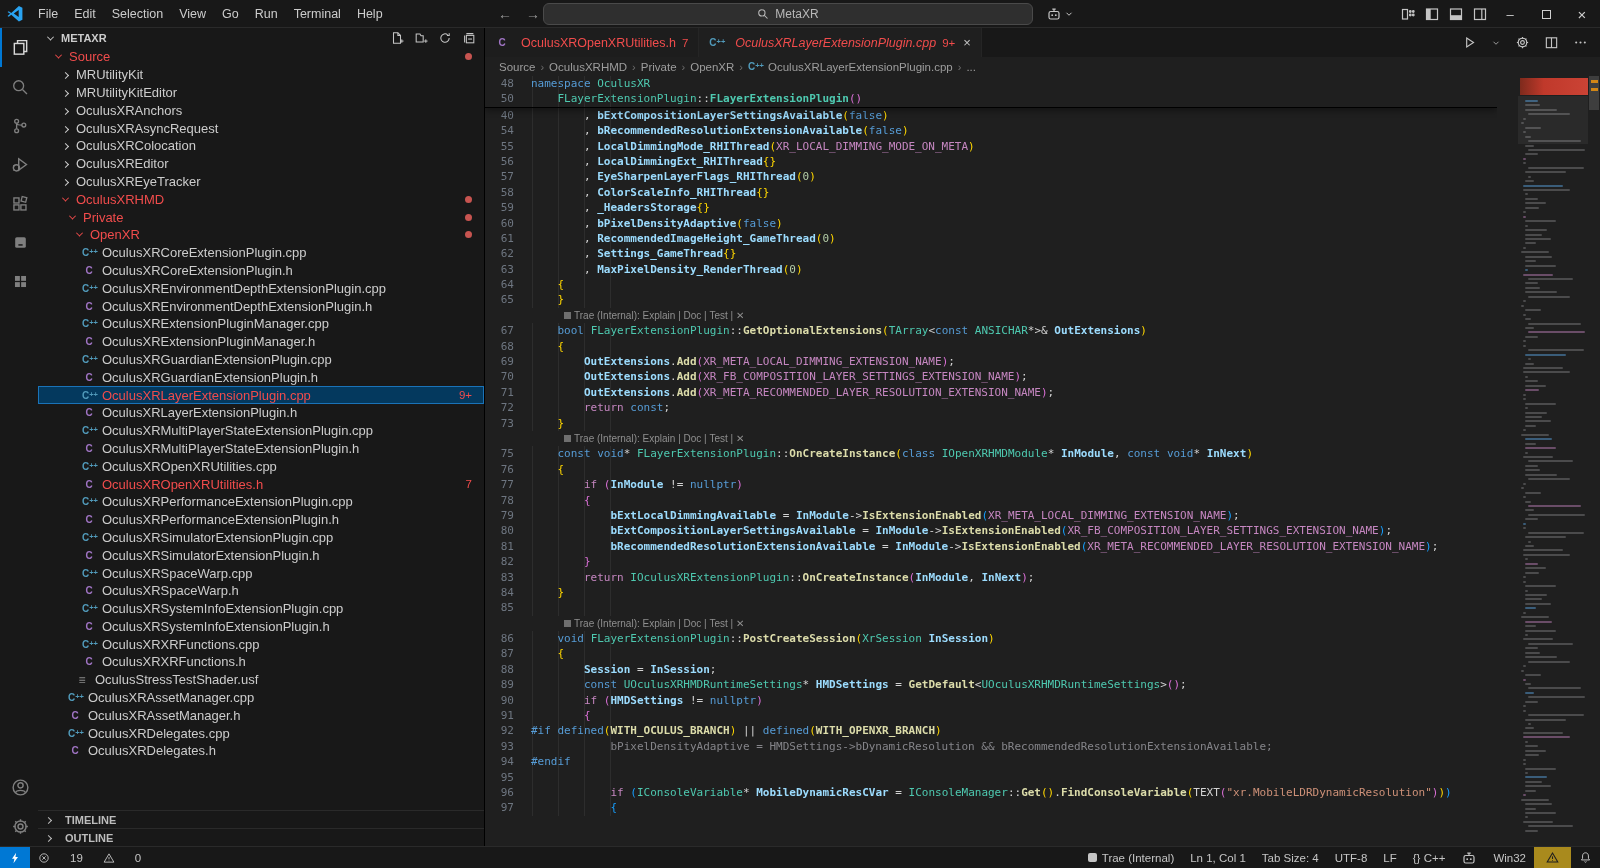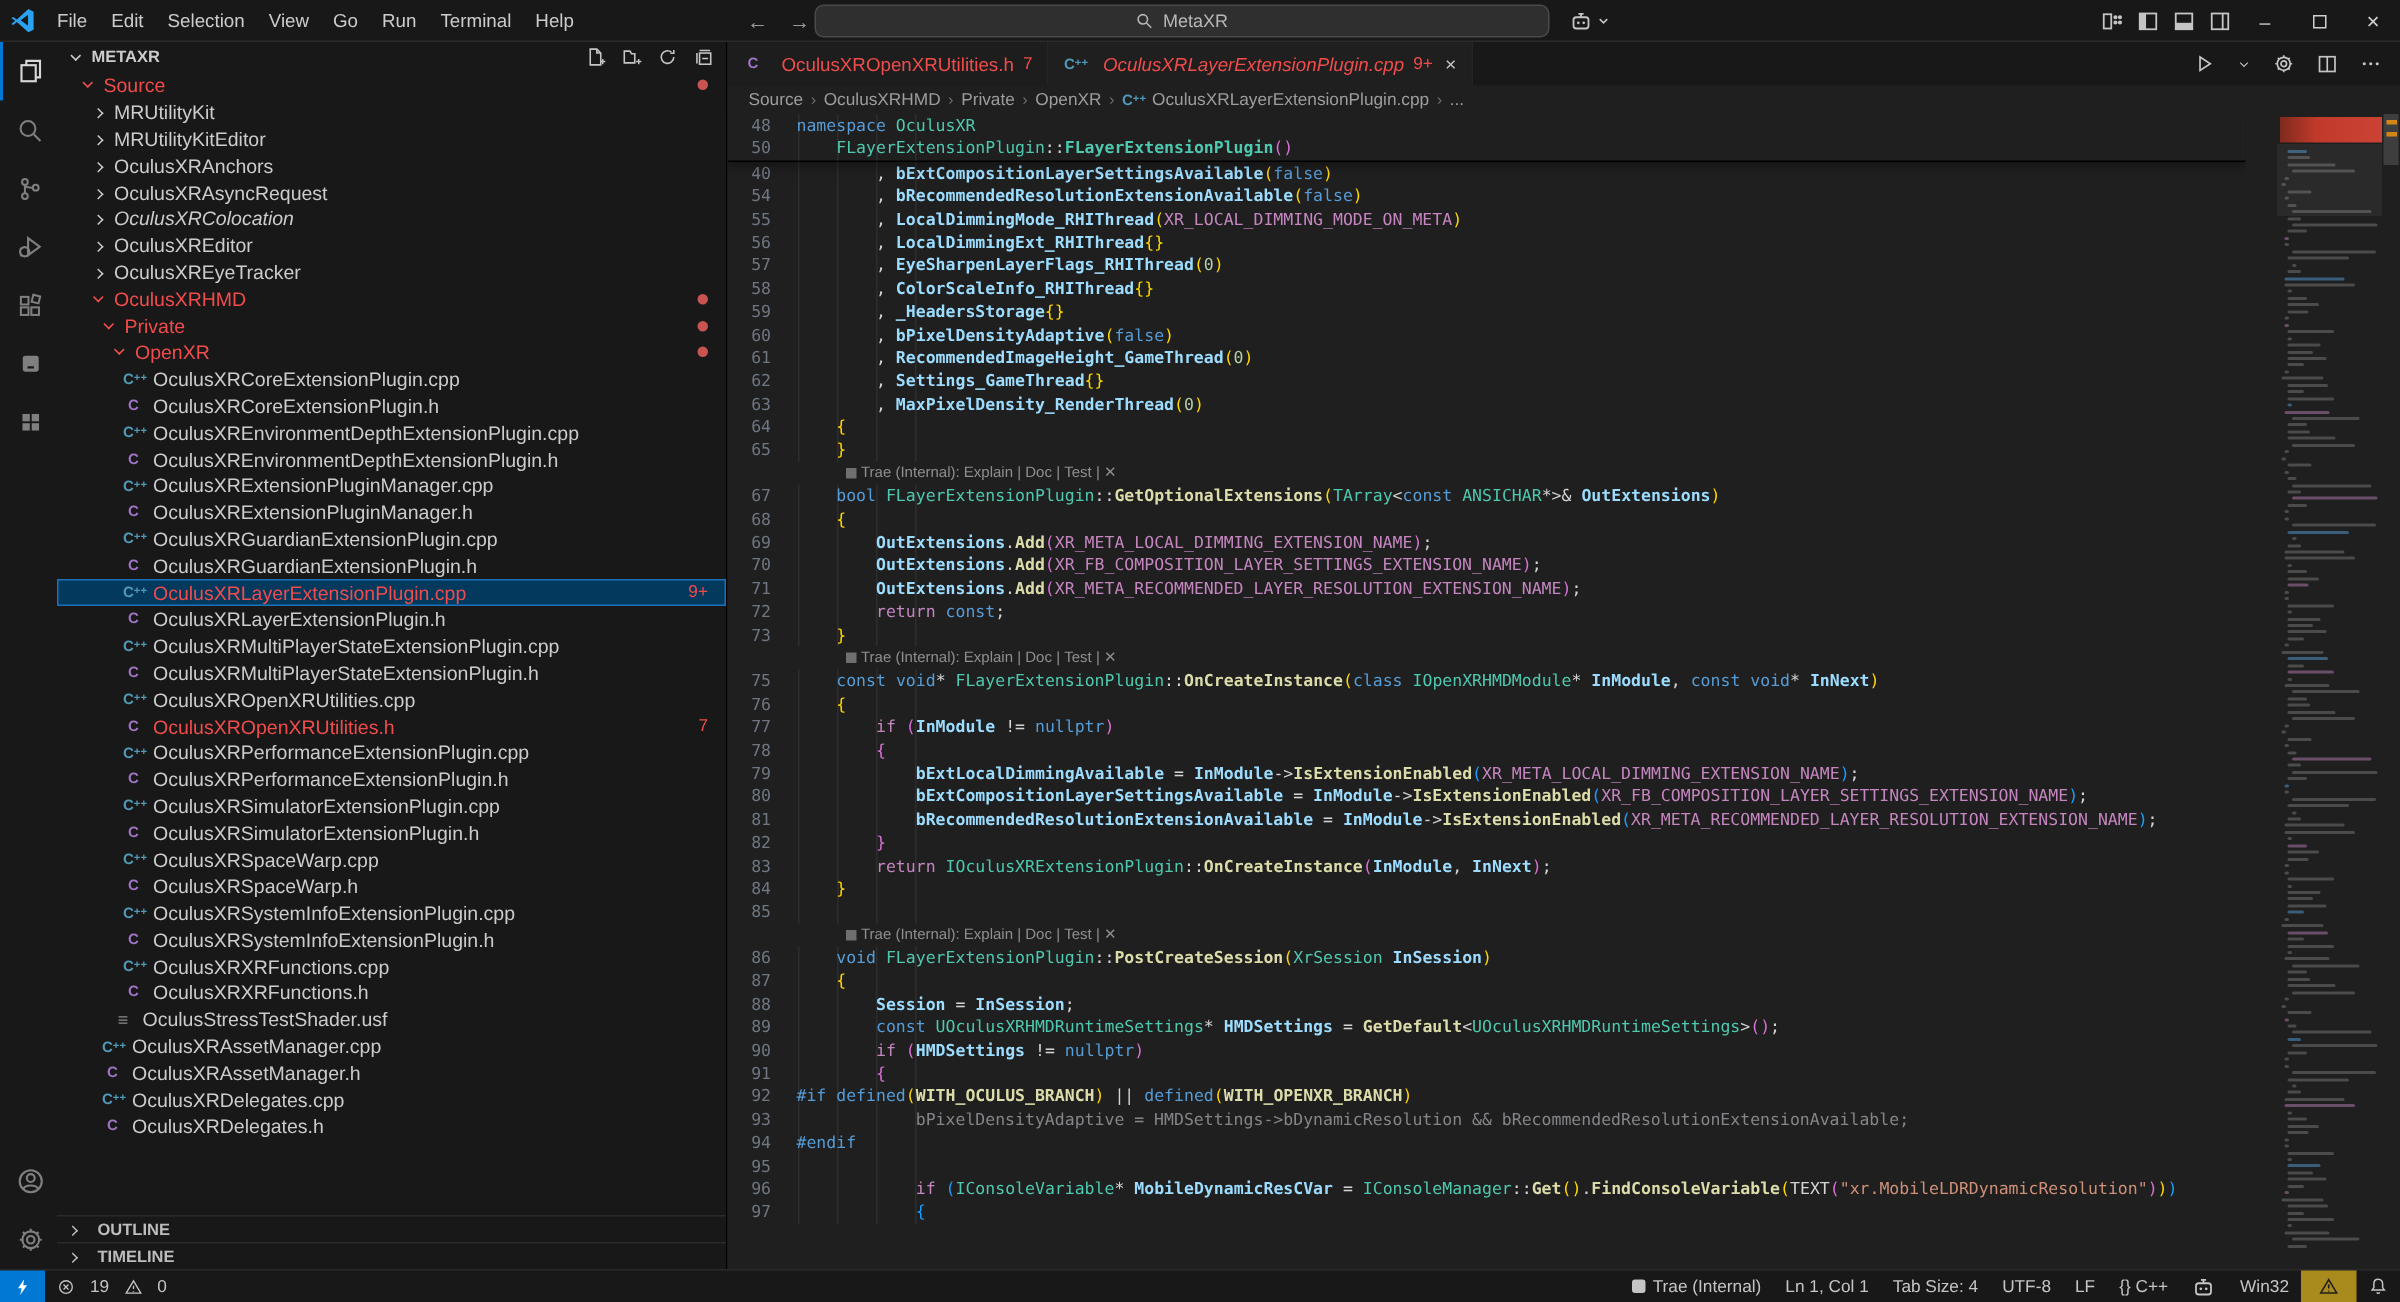--- a/index.html
+++ b/index.html
@@ -88,21 +88,21 @@
   .mm-bar { position:absolute; height:2px; border-radius:1px; }
   .mm-slider { position:absolute; left:0; right:0; top:20px; height:48px; background:rgba(200,200,200,.07); }
   .vscroll { position:absolute; top:0; bottom:0; right:0; width:12px; }
   .vs-thumb { position:absolute; top:0; left:1px; right:1px; height:34px; background:rgba(121,121,121,.35); }
   .vs-mark { position:absolute; right:2px; width:7px; height:3px; background:#d18616; }
 
   
   .statusbar { height:22px; flex:none; background:#181818; border-top:1px solid #2a2a2a;
     display:flex; align-items:center; font-size:11.5px; color:#c5c5c5; }
   .st-remote { width:30px; height:100%; background:#0078d4; color:#fff; display:flex; align-items:center; justify-content:center; flex:none; }
-  .st-group { display:flex; align-items:center; gap:10px; padding:0 8px; height:100%; }
+  .st-group { display:flex; align-items:center; gap:20px; padding:0 8px; height:100%; }
   .st-right { margin-left:auto; display:flex; align-items:center; height:100%; }
   .st-item { display:flex; align-items:center; gap:5px; padding:0 8px; height:100%; }
   .st-warnbox { background:#a98a1d; color:#1f1f1f; padding:0 12px; }
   .logo-sq { width:9px; height:9px; border-radius:2px; background:#c5c5c5; display:inline-block; }
   svg { display:block; }
 </style>
 </head>
 <body>
 
 <div id="app">
@@ -297,21 +297,21 @@
             <span>MRUtilityKitEditor</span>
           </div>
           <div class="trow" style="padding-left: 23px; align-items: center;">
             <span class="chev closed"></span>
             <span>OculusXRAnchors</span>
           </div>
           <div class="trow" style="padding-left: 23px;">
             <span class="chev closed"></span>
             <span>OculusXRAsyncRequest</span>
           </div>
-          <div class="trow" style="padding-left: 23px; font-style: italic;">
+          <div class="trow" style="padding-left: 23px;">
             <span class="chev closed"></span>
             <span>OculusXRColocation</span>
           </div>
           <div class="trow" style="padding-left: 23px;">
             <span class="chev closed"></span>
             <span>OculusXREditor</span>
           </div>
           <div class="trow" style="padding-left: 23px;">
             <span class="chev closed"></span>
             <span>OculusXREyeTracker</span>
@@ -445,25 +445,25 @@
             <span class="fi fi-cpp">C<i>++</i></span>
             <span>OculusXRDelegates.cpp</span>
           </div>
           <div class="trow" style="padding-left: 30px;">
             <span class="fi fi-h">C</span>
             <span>OculusXRDelegates.h</span>
           </div>
         </div>
       <div class="sb-bottom">
         <span class="chev closed"></span>
-        <span>OUTLINE</span>
+        <span>TIMELINE</span>
       </div>
       <div class="sb-bottom">
         <span class="chev closed"></span>
-        <span>TIMELINE</span>
+        <span>OUTLINE</span>
       </div>
     </div>
 
     <div class="editor-col">
       <div class="tabbar" id="tabbar">
           <div class="tab">
             <span class="fi fi-h">C</span>
             <span class="lbl">OculusXROpenXRUtilities.h</span>
             <span class="bdg">7</span>
           </div>

